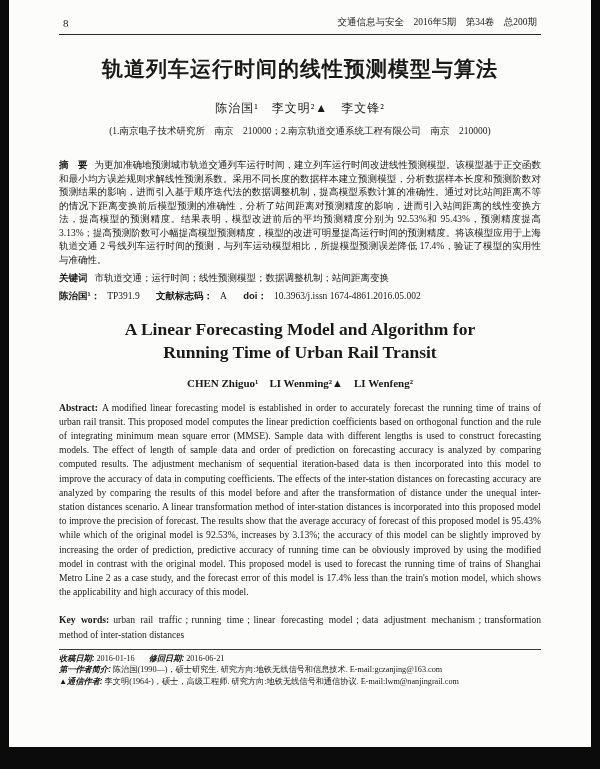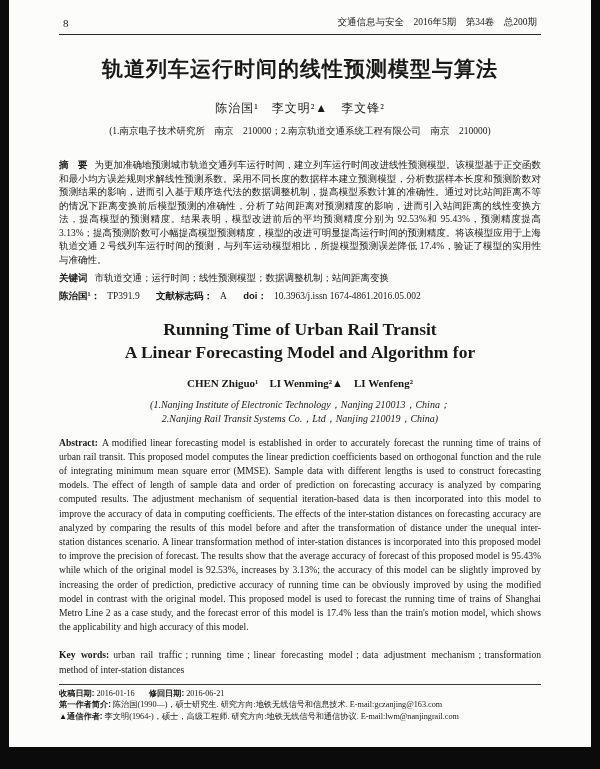--- a/index.html
+++ b/index.html
@@ -52,21 +52,21 @@
   .en-abstract {
     margin-top:10px; font-size:9.6px; line-height:14.2px; text-align:justify;
   }
   .en-abstract .lbl, .en-kw .lbl { font-family:"Liberation Serif", serif; margin-right:4px; }
   .en-kw { margin-top:14px; font-size:9.6px; line-height:14.2px; text-align:justify; }
   
   .footer {
     margin-top:7px; border-top:1px solid #3a3a3a; padding-top:3px;
     font-size:8.2px; line-height:11.5px;
   }
-  .footer .lbl { margin-right:2px; font-size:8.2px; }
+  .footer .lbl { margin-right:2px; font-size:8.2px;font-style:italic; }
   .footer .gap { display:inline-block; width:14px; }
 </style>
 </head>
 <body>
 
 <div class="page">
 
   <div class="hdr">
     <span class="pno">8</span>
     <span>交通信息与安全　2016年5期　第34卷　总200期</span>
@@ -86,30 +86,26 @@
     <span class="lbl">关键词</span><span>市轨道交通；运行时间；线性预测模型；数据调整机制；站间距离变换</span>
   </p>
 
   <p class="cn-clc">
     <span class="seg"><span class="lbl">陈治国¹：</span><span>TP391.9</span></span>
     <span class="seg"><span class="lbl">文献标志码：</span><span>A</span></span>
     <span class="seg"><span class="lbl">doi：</span><span>10.3963/j.issn 1674-4861.2016.05.002</span></span>
   </p>
 
   <div class="en-title">
+    <div>A Linear Forecasting Model and Algorithm for</div>
     <div>Running Time of Urban Rail Transit</div>
-    <div>A Linear Forecasting Model and Algorithm for</div>
   </div>
 
   <div class="en-authors">CHEN Zhiguo¹　LI Wenming²▲　LI Wenfeng²</div>
 
-  <div class="en-affil">
-    <div>(1.Nanjing Institute of Electronic Technology，Nanjing 210013，China；</div>
-    <div>2.Nanjing Rail Transit Systems Co.，Ltd，Nanjing 210019，China)</div>
-  </div>
 
   <p class="en-abstract">
     <b class="lbl">Abstract:</b><span>A modified linear forecasting model is established in order to accurately forecast the running time of trains of urban rail transit. This proposed model computes the linear prediction coefficients based on orthogonal function and the rule of integrating minimum mean square error (MMSE). Sample data with different lengths is used to construct forecasting models. The effect of length of sample data and order of prediction on forecasting accuracy is analyzed by comparing computed results. The adjustment mechanism of sequential iteration-based data is then incorporated into this model to improve the accuracy of data in computing coefficients. The effects of the inter-station distances on forecasting accuracy are analyzed by comparing the results of this model before and after the transformation of distance under the unequal inter-station distances scenario. A linear transformation method of inter-station distances is incorporated into this proposed model to improve the precision of forecast. The results show that the average accuracy of forecast of this proposed model is 95.43% while which of the original model is 92.53%, increases by 3.13%; the accuracy of this model can be slightly improved by increasing the order of prediction, predictive accuracy of running time can be obviously improved by using the modified model in contrast with the original model. This proposed model is used to forecast the running time of trains of Shanghai Metro Line 2 as a case study, and the forecast error of this model is 17.4% less than the train's motion model, which shows the applicability and high accuracy of this model.</span>
   </p>
 
   <p class="en-kw">
     <b class="lbl">Key words:</b><span>urban rail traffic；running time；linear forecasting model；data adjustment mechanism；transformation method of inter-station distances</span>
   </p>
 
   <div class="footer">

